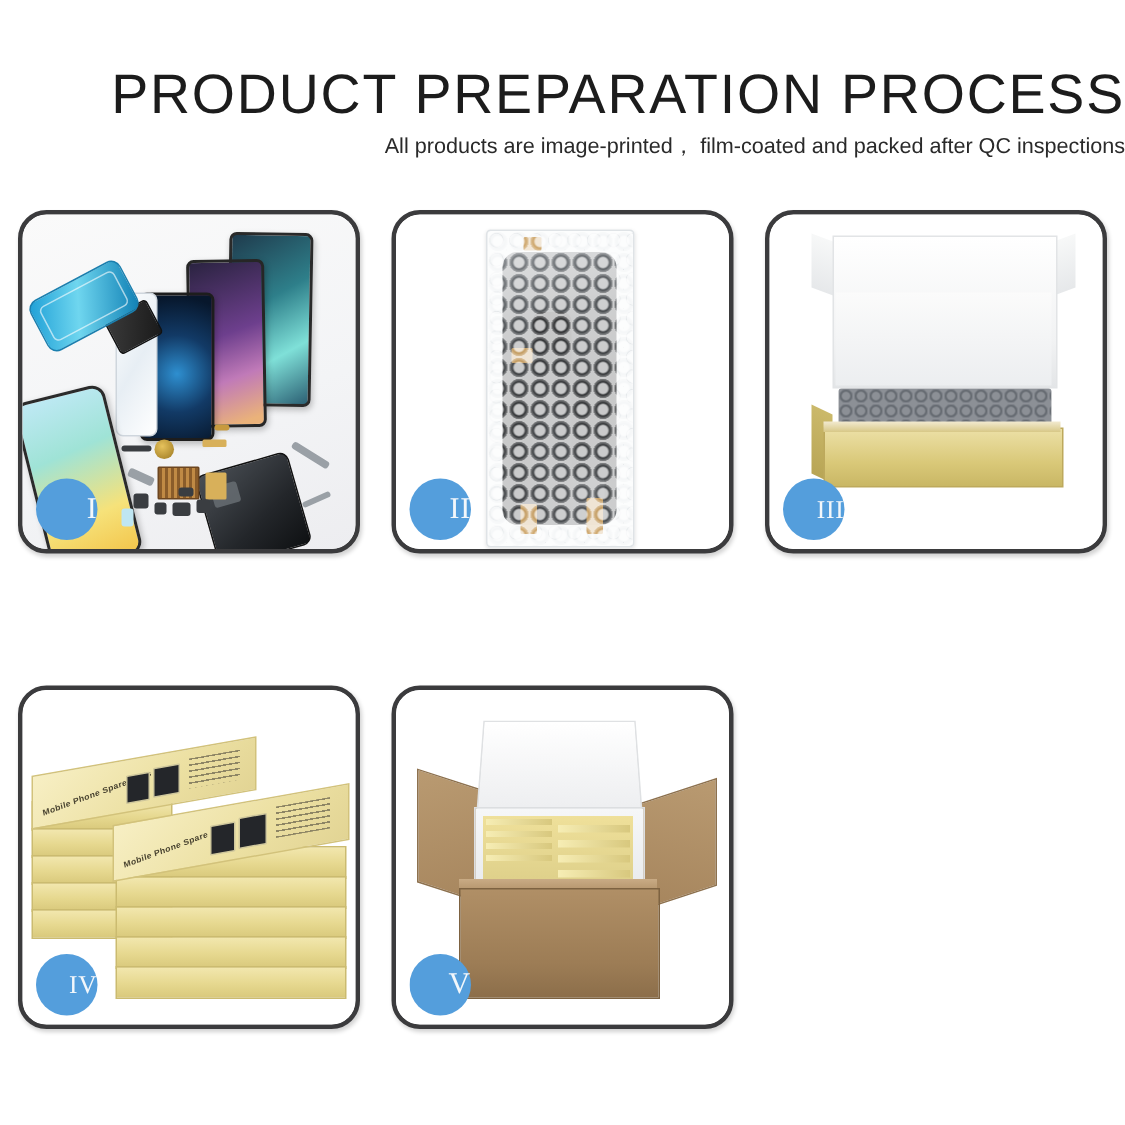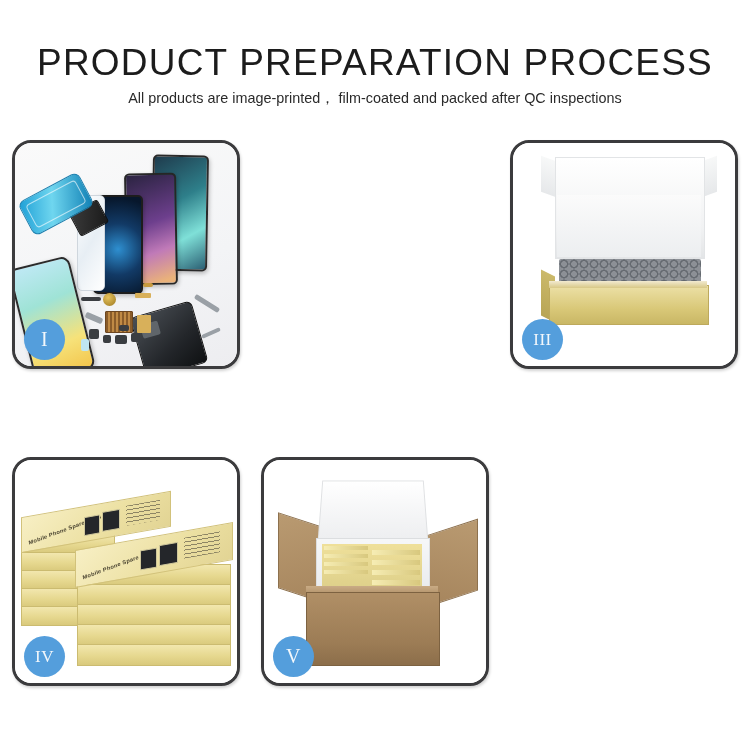--- a/index.html
+++ b/index.html
@@ -257,21 +257,21 @@
   .c-left{position:absolute;left:24px;top:72px;width:76px;height:106px;
     background:linear-gradient(180deg,#bda184,#a98a69 70%,#9a7c5c);
     clip-path:polygon(0% 6%,100% 30%,100% 100%,0% 82%);}
   .c-right{position:absolute;left:98px;top:74px;width:106px;height:112px;
     background:linear-gradient(180deg,#cbb092,#b89a78 70%,#a98a67);
     clip-path:polygon(0% 28%,100% 0%,100% 72%,0% 100%);}
   .c-seam{position:absolute;left:44px;top:40px;width:150px;height:4px;
     background:rgba(120,95,65,.55);transform:rotate(11deg);}
   .c-tape{position:absolute;background:#a98a68;border:1px solid #93775a;}
 
-  .nosel{user-select:none;}
+  .nosel{user-select:none;text-align:right;}
 </style>
 </head>
 <body>
 
 <div class="page">
 
   <div class="header">
     <h1 class="title nosel">PRODUCT PREPARATION PROCESS</h1>
     <p class="subtitle nosel">All products are image-printed， film-coated and packed after QC inspections</p>
   </div>
@@ -302,20 +302,33 @@
         <div class="cmp pale" style="left:66px;top:196px;width:8px;height:12px;background:#bfe6f2;"></div>
         <div class="cmp" style="left:116px;top:190px;width:9px;height:9px;"></div>
         <div class="cmp pale" style="left:178px;top:158px;width:28px;height:5px;transform:rotate(32deg);"></div>
         <div class="cmp pale" style="left:186px;top:188px;width:20px;height:4px;transform:rotate(-24deg);"></div>
         <div class="cmp gold" style="left:128px;top:140px;width:10px;height:4px;"></div>
 
         <div class="badge nosel">I</div>
       </div>
     </div>
 
+    <div class="panel p2">
+      <div class="stage">
+        <div class="bubblebag">
+          <div class="innerpart"></div>
+          <div class="tape" style="left:24px;top:4px;width:12px;height:9px;"></div>
+          <div class="tape" style="left:16px;top:78px;width:14px;height:10px;"></div>
+          <div class="tape" style="left:22px;top:182px;width:11px;height:20px;"></div>
+          <div class="tape" style="left:66px;top:178px;width:11px;height:24px;"></div>
+          <div class="bubbleoverlay"></div>
+        </div>
+        <div class="badge nosel">II</div>
+      </div>
+    </div>
 
     <div class="panel p3">
       <div class="stage">
         <div class="b3-lidflapL"></div>
         <div class="b3-lidflapR"></div>
         <div class="b3-lid"></div>
         <div class="b3-foam"></div>
         <div class="b3-bub"></div>
         <div class="b3-sideL"></div>
         <div class="b3-front"></div>

